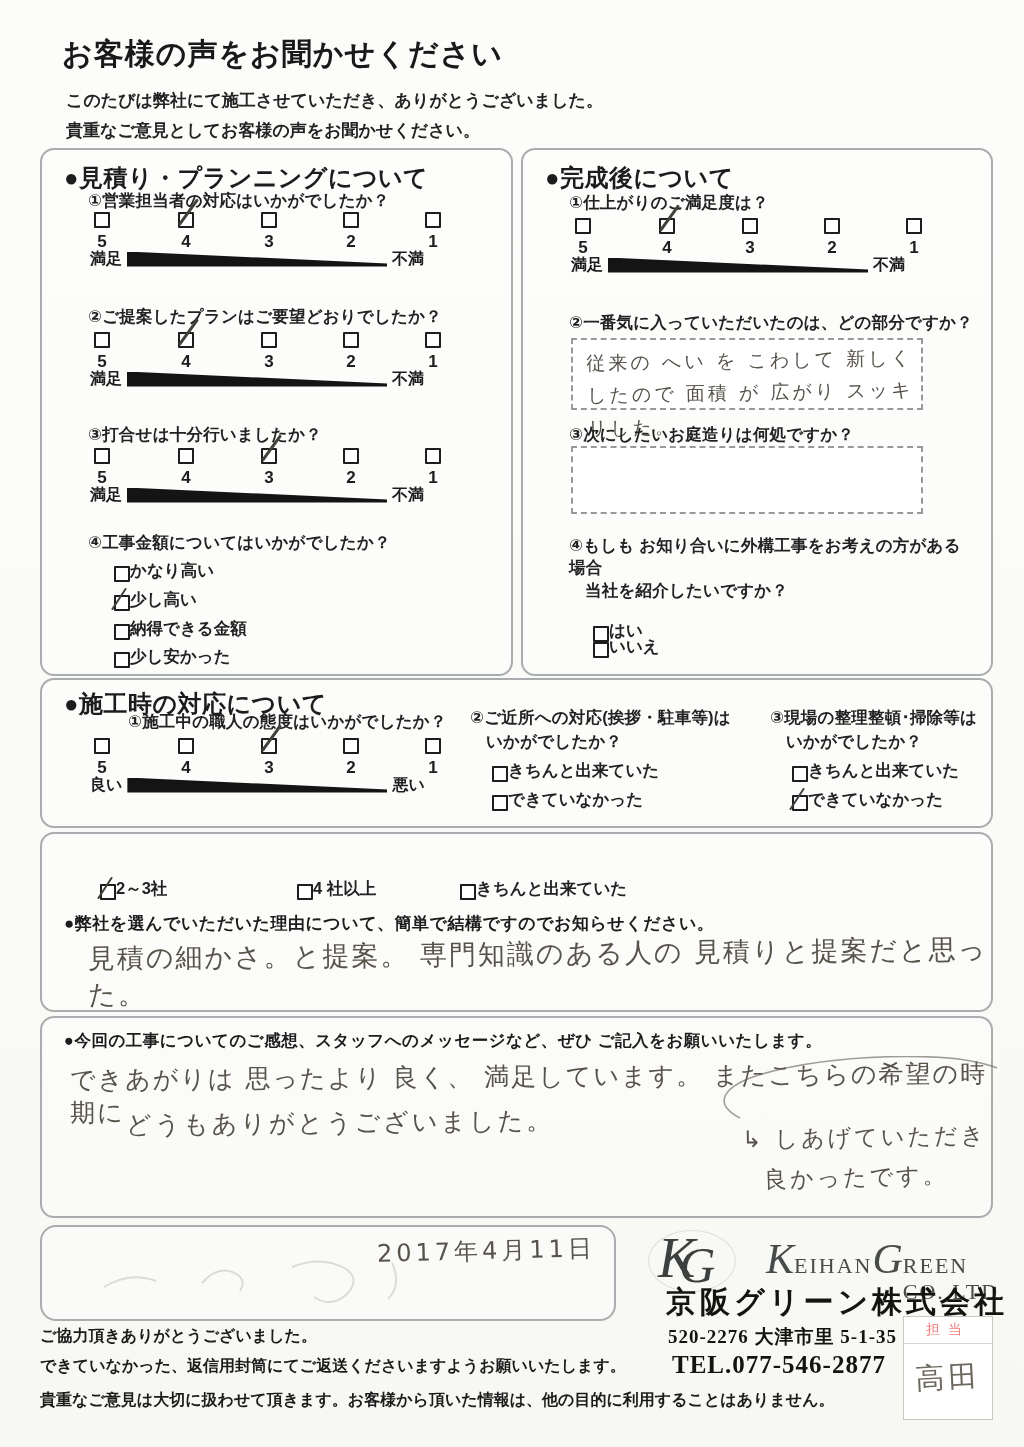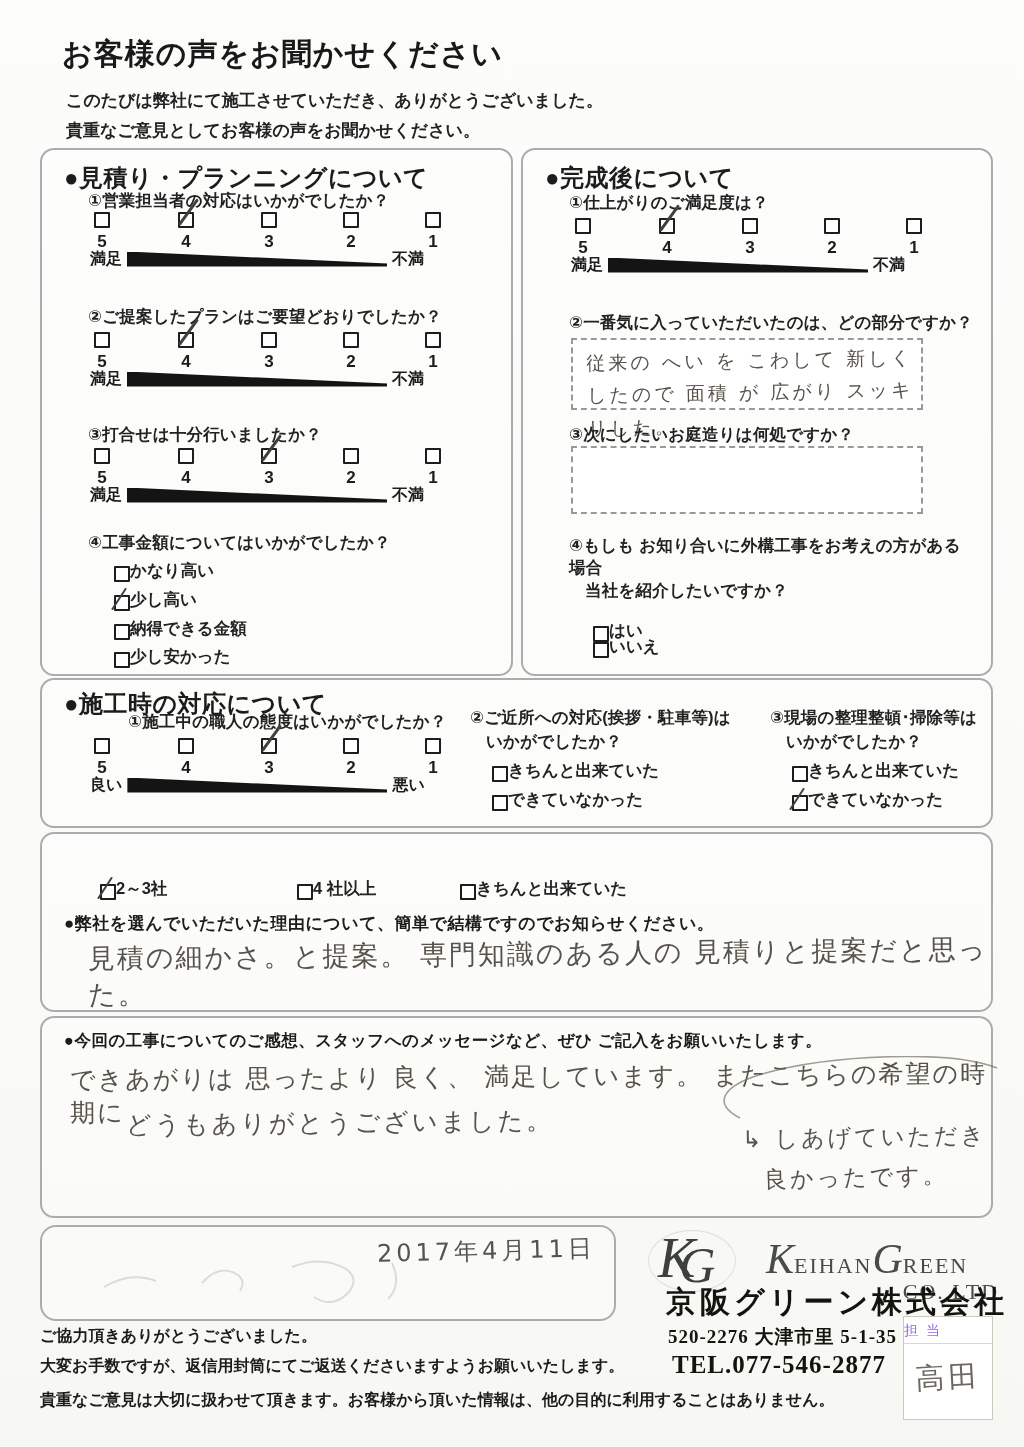--- a/index.html
+++ b/index.html
@@ -40,21 +40,21 @@
   .hw-lg{font-size:27px;}
 
   
   .serif{font-family:"Liberation Serif","DejaVu Serif",serif;}
   .company{font-size:30px;font-weight:700;letter-spacing:4px;color:#14140f;}
   .address{font-size:19px;font-weight:700;letter-spacing:1px;color:#14140f;}
   .tel{font-size:25px;font-weight:700;letter-spacing:1px;color:#14140f;}
   .foot{font-size:16px;font-weight:700;color:#1b1b1b;}
 
   .stamp{position:absolute;border:1.5px solid #cdc7bc;background:#fff;}
-  .stamp .shead{height:26px;border-bottom:1.5px solid #cdc7bc;font-size:14px;letter-spacing:8px;color:#6d28d9;line-height:26px;opacity:.7;}
+  .stamp .shead{height:26px;border-bottom:1.5px solid #cdc7bc;text-align:center;font-size:14px;letter-spacing:8px;color:#ef4444;line-height:26px;opacity:.7;font-family:Liberation Mono, monospace;}
   .stamp .sname{text-align:center;font-size:29px;padding-top:14px;transform:rotate(-3deg);color:#6e695f;letter-spacing:4px;}
 
   .mono-k{font-style:italic;font-size:56px;line-height:1;color:#3c403f;}
   .mono-g{font-style:italic;font-size:50px;line-height:1;color:#3c403f;margin-left:-16px;}
   .wm-big{font-style:italic;font-size:42px;line-height:1;color:#474c4b;}
   .wm-small{font-size:22px;letter-spacing:2px;color:#474c4b;}
   svg{display:block;}
 </style>
 </head>
 <body>
@@ -278,16 +278,16 @@
   <div class="abs serif company" style="left:666px;top:1282px;">京阪グリーン株式会社</div>
   <div class="abs serif address" style="left:668px;top:1324px;">520-2276 大津市里 5-1-35</div>
   <div class="abs serif tel" style="left:672px;top:1351px;">TEL.077-546-2877</div>
 
   <div class="stamp" style="left:903px;top:1316px;width:88px;height:102px;">
     <div class="shead">担当</div>
     <div class="sname hw">高田</div>
   </div>
 
   <div class="abs foot" style="left:40px;top:1326px;">ご協力頂きありがとうございました。</div>
-  <div class="abs foot" style="left:40px;top:1356px;">大変お手数ですが、返信用封筒にてご返送くださいますようお願いいたします。</div>
+  <div class="abs foot" style="left:40px;top:1356px;">できていなかった、返信用封筒にてご返送くださいますようお願いいたします。</div>
   <div class="abs foot" style="left:40px;top:1390px;font-size:16px;">貴重なご意見は大切に扱わせて頂きます。お客様から頂いた情報は、他の目的に利用することはありません。</div>
 
 </div>
 
 </body></html>

